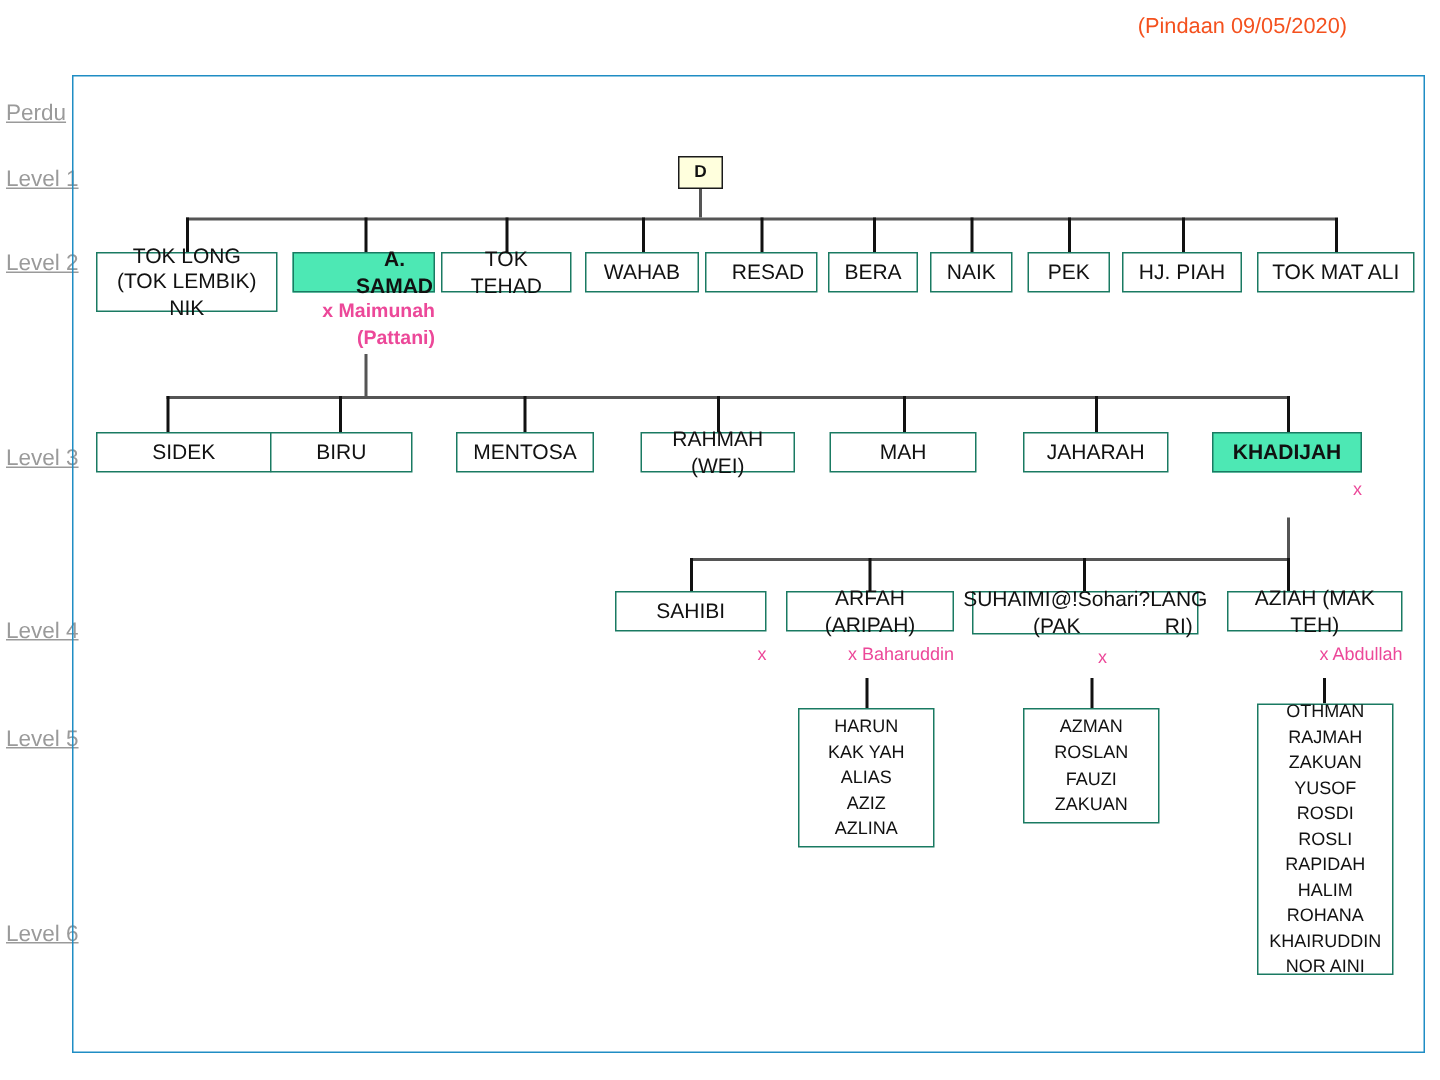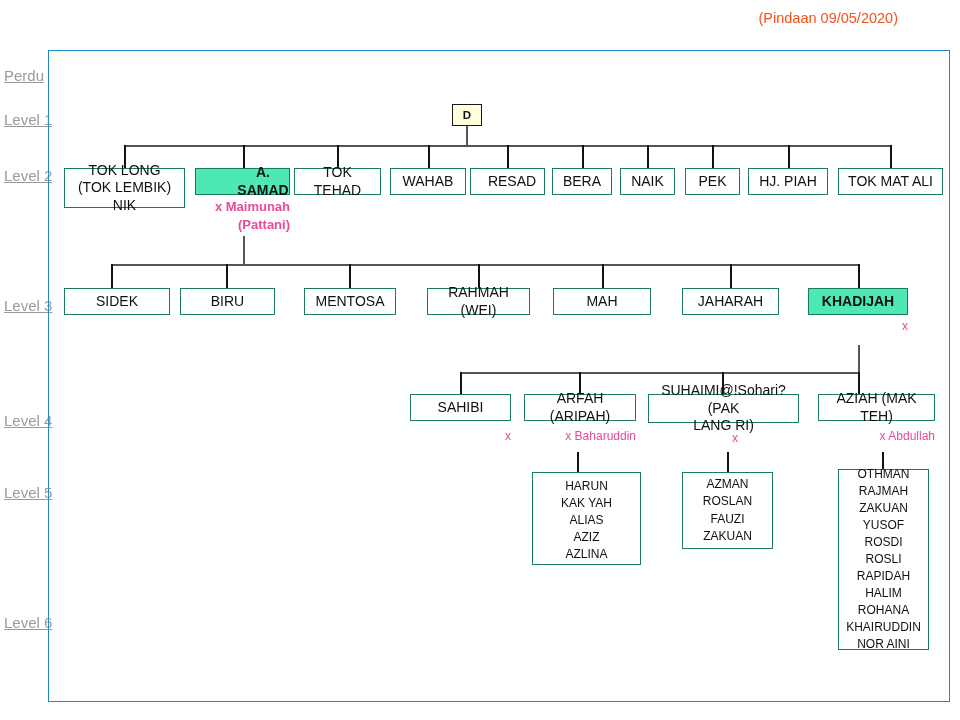--- a/index.html
+++ b/index.html
@@ -159,21 +159,21 @@
 <div class="vline" style="left:243px; top:236px; height:28px;"></div>
 <div class="hline" style="left:111px; top:264px; width:747px;"></div>
 <div class="vline dark" style="left:111px; top:264px; height:24px;"></div>
 <div class="vline dark" style="left:226px; top:264px; height:24px;"></div>
 <div class="vline dark" style="left:349px; top:264px; height:24px;"></div>
 <div class="vline dark" style="left:478px; top:264px; height:24px;"></div>
 <div class="vline dark" style="left:602px; top:264px; height:24px;"></div>
 <div class="vline dark" style="left:730px; top:264px; height:24px;"></div>
 <div class="vline dark" style="left:858px; top:264px; height:24px;"></div>
 
-<div class="node" style="left:64px; top:288px; width:106px; height:27px;">SIDEK</div>
+<div class="node" style="left:64px; top:288px; width:117px; height:27px;">SIDEK</div>
 <div class="node" style="left:180px; top:288px; width:95px; height:27px;">BIRU</div>
 <div class="node" style="left:304px; top:288px; width:92px; height:27px;">MENTOSA</div>
 <div class="node" style="left:427px; top:288px; width:103px; height:27px;">RAHMAH (WEI)</div>
 <div class="node" style="left:553px; top:288px; width:98px; height:27px;">MAH</div>
 <div class="node" style="left:682px; top:288px; width:97px; height:27px;">JAHARAH</div>
 <div class="node highlight" style="left:808px; top:288px; width:100px; height:27px;">KHADIJAH</div>
 <div class="annot marker" style="left:808px; top:319px; width:100px;">x</div>
 
 <div class="vline" style="left:858px; top:345px; height:27px;"></div>
 <div class="hline" style="left:460px; top:372px; width:400px;"></div>
@@ -181,34 +181,34 @@
 <div class="vline dark" style="left:579px; top:372px; height:22px;"></div>
 <div class="vline dark" style="left:722px; top:372px; height:22px;"></div>
 <div class="vline dark" style="left:858px; top:372px; height:22px;"></div>
 
 <div class="node" style="left:410px; top:394px; width:101px; height:27px;">SAHIBI</div>
 <div class="annot marker" style="left:410px; top:429px; width:101px;">x</div>
 
 <div class="node" style="left:524px; top:394px; width:112px; height:27px;">ARFAH (ARIPAH)</div>
 <div class="annot marker" style="left:524px; top:429px; width:112px;">x Baharuddin</div>
 
-<div class="node" style="left:648px; top:394px; width:151px; height:29px; flex-direction:column;">
+<div class="node" style="left:648px; top:394px; width:151px; height:29px; flex-direction:row;">
   <span>SUHAIMI@!Sohari? (PAK</span>
   <span>LANG RI)</span>
 </div>
 <div class="annot marker" style="left:648px; top:431px; width:90px;">x</div>
 
 <div class="node" style="left:818px; top:394px; width:117px; height:27px;">AZIAH (MAK TEH)</div>
 <div class="annot marker" style="left:818px; top:429px; width:117px;">x Abdullah</div>
 
 <div class="vline dark" style="left:577px; top:452px; height:20px;"></div>
 <div class="vline dark" style="left:727px; top:452px; height:20px;"></div>
 <div class="vline dark" style="left:882px; top:452px; height:17px;"></div>
 
-<div class="node list" style="left:532px; top:472px; width:109px; height:93px;justify-content:flex-end;">
+<div class="node list" style="left:532px; top:472px; width:91px; height:93px;">
   <span>HARUN</span>
   <span>KAK YAH</span>
   <span>ALIAS</span>
   <span>AZIZ</span>
   <span>AZLINA</span>
 </div>
 
 <div class="node list" style="left:682px; top:472px; width:91px; height:77px;text-align:center;">
   <span>AZMAN</span>
   <span>ROSLAN</span>

